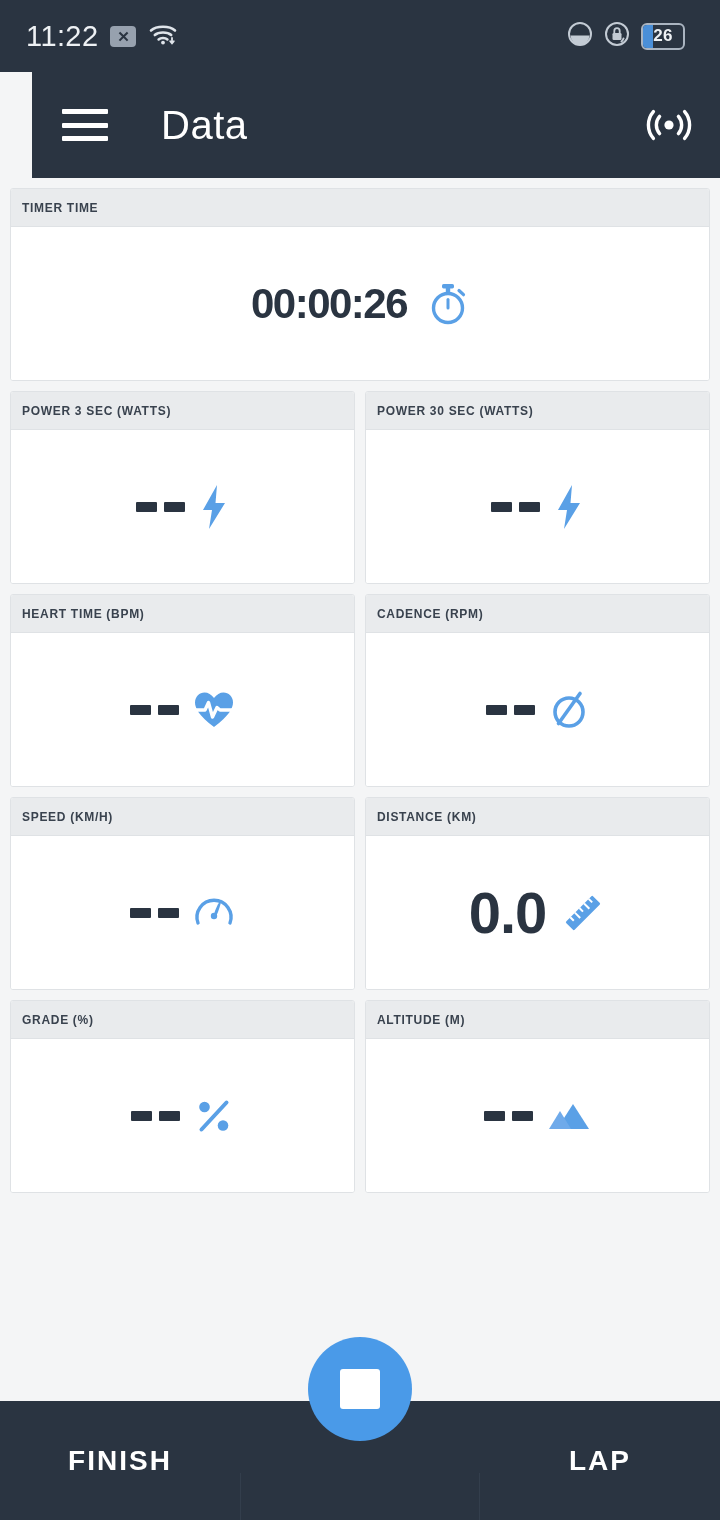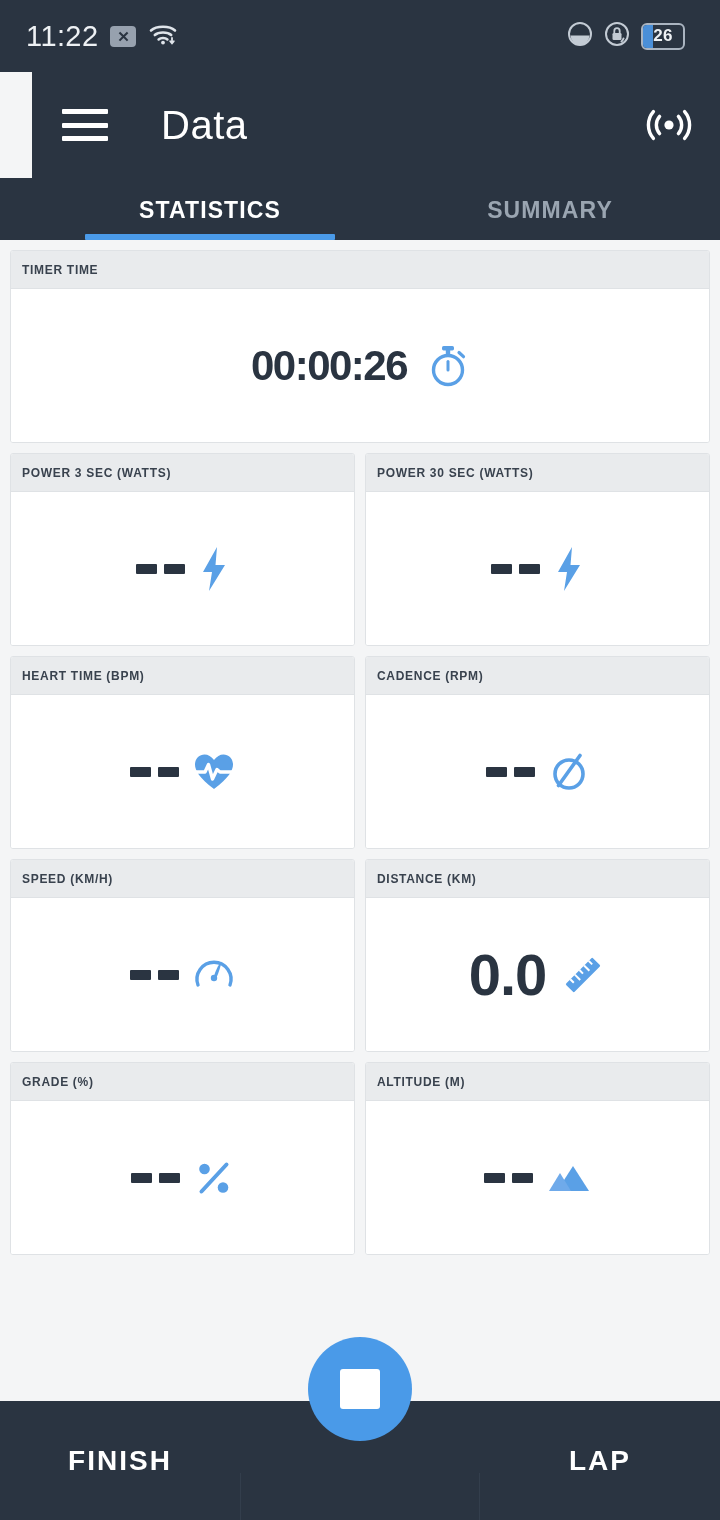--- a/index.html
+++ b/index.html
@@ -327,25 +327,20 @@
         <g fill="none" stroke="#ffffff" stroke-width="3.4" stroke-linecap="round">
           <path d="M15.6 12.4 a13 13 0 0 0 0 17.2"></path>
           <path d="M34.4 12.4 a13 13 0 0 1 0 17.2"></path>
           <path d="M9.4 7.6 a20.5 20.5 0 0 0 0 26.8"></path>
           <path d="M40.6 7.6 a20.5 20.5 0 0 1 0 26.8"></path>
         </g>
       </svg>
     </div>
   </div>
 
-  <div class="tabbar">
-    <div class="tab-spacer"></div>
-    <div class="tab active">STATISTICS</div>
-    <div class="tab inactive">SUMMARY</div>
-  </div>
 
   <div class="content">
 
     <div class="card row-timer">
       <div class="card-header">
         <span class="card-title">TIMER TIME</span>
       </div>
       <div class="card-body">
         <span class="metric-value timer">00:00:26</span>
         <span class="icon-wrap">

